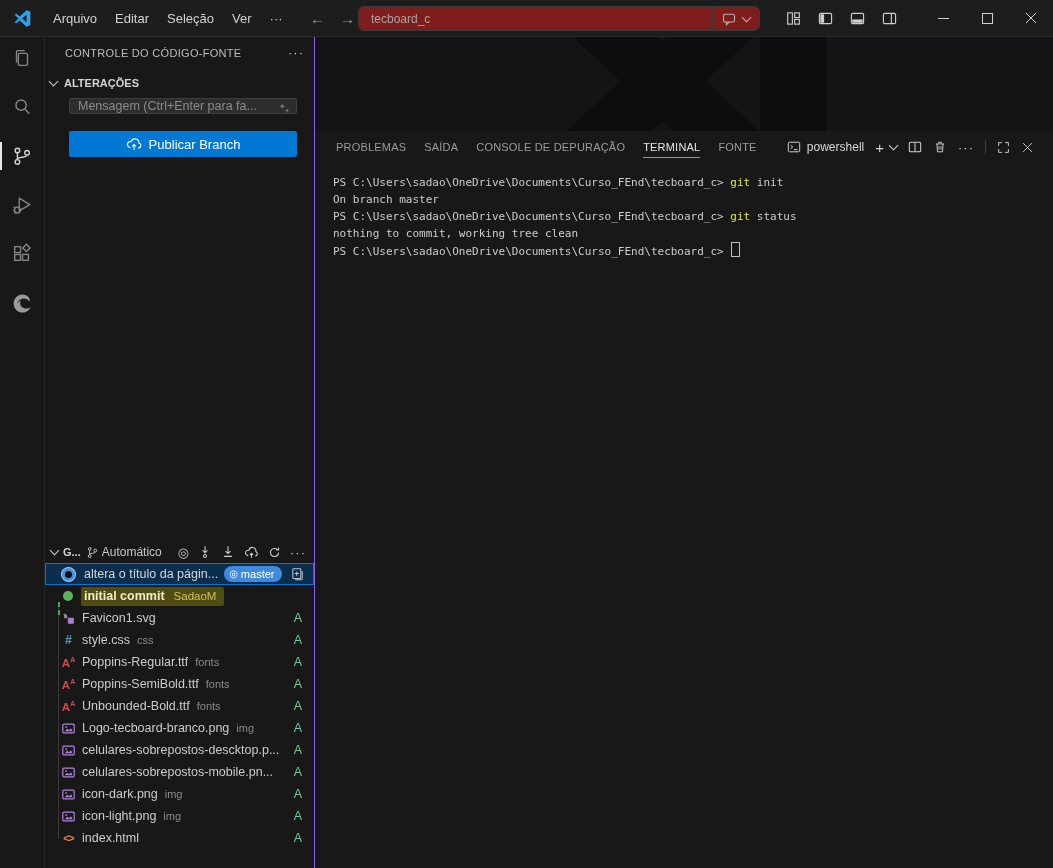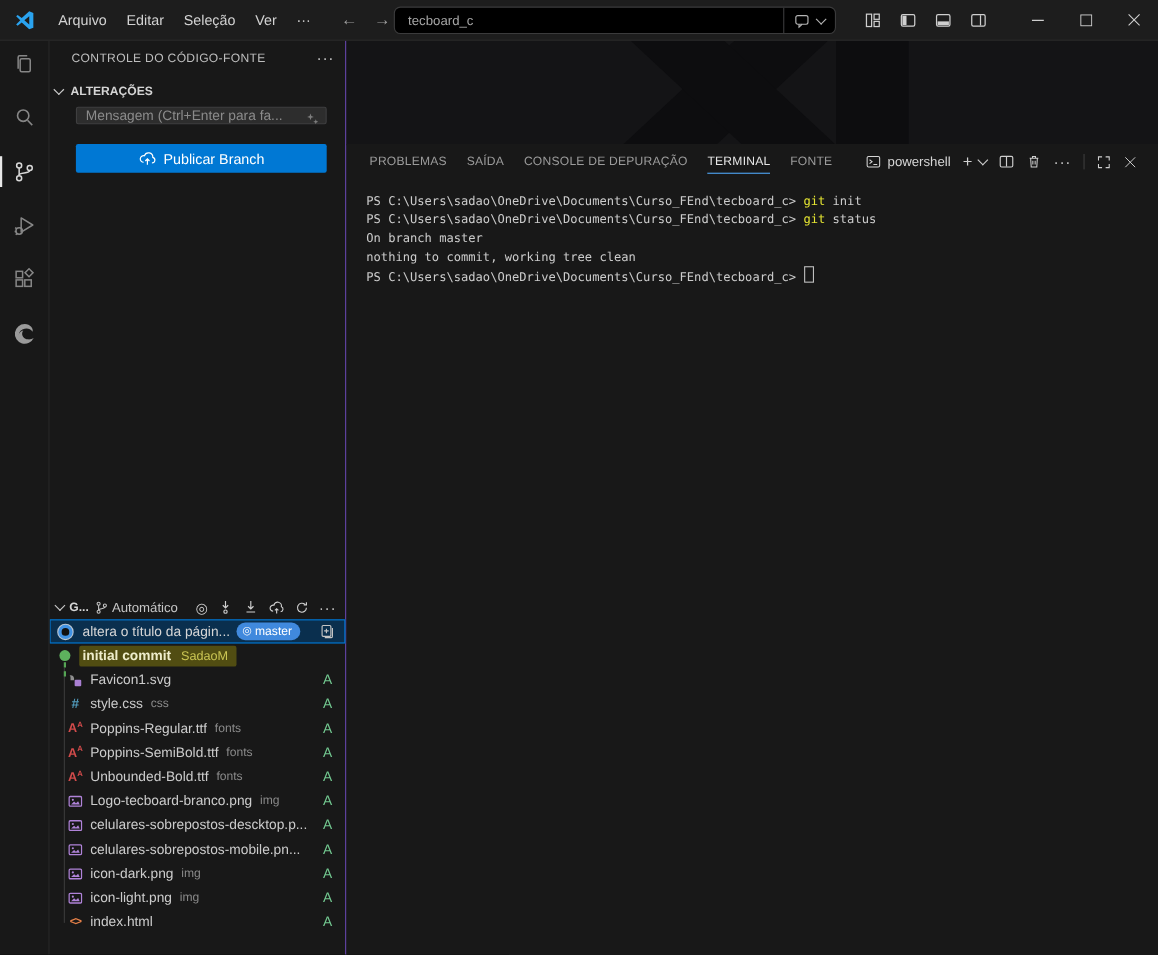--- a/index.html
+++ b/index.html
@@ -7,21 +7,21 @@
           font-family:"Liberation Sans",sans-serif;color:#ccc;user-select:none;}
 
   
   .titlebar{position:absolute;top:0;left:0;right:0;height:36px;background:#1d1d1d;
             border-bottom:1px solid #2a2a2a;display:flex;align-items:center;z-index:9;}
   .logo-cell{width:44px;display:flex;align-items:center;justify-content:center;}
   .menu-row{display:flex;align-items:center;}
   .menu-item{padding:0 9px;height:23px;line-height:23px;font-size:13px;color:#d2d2d2;border-radius:5px;}
   .nav-arrows{position:absolute;left:310px;top:0;height:36px;display:flex;align-items:center;gap:15px;
               color:#9d9d9d;font-size:15px;}
-  .command-center{position:absolute;left:358px;top:6px;width:400px;height:23px;background:#000000;
+  .command-center{position:absolute;left:358px;top:6px;width:400px;height:23px;background:#7f1d1d;
                   border:1px solid #3b3b3c;border-radius:6px;display:flex;align-items:center;
                   font-size:12px;color:#a6a6a6;}
   .cc-text{padding-left:12px;flex:1;white-space:nowrap;overflow:hidden;}
   .cc-right{display:flex;align-items:center;gap:7px;padding:0 9px;height:100%;border-left:1px solid #3b3b3c;color:#b5b5b5;}
   .tb-right{position:absolute;right:0;top:0;height:36px;display:flex;align-items:center;}
   .layout-icons{display:flex;align-items:center;gap:17px;margin-right:24px;}
   .win-btn{width:44px;height:36px;display:flex;align-items:center;justify-content:center;color:#cfcfcf;}
   .chev{display:inline-block;width:6px;height:6px;border-right:1.4px solid currentColor;
         border-bottom:1.4px solid currentColor;transform:rotate(45deg);margin-top:-3px;}
 
@@ -54,21 +54,21 @@
   
   .graph{position:absolute;top:505px;left:0;right:0;bottom:0;}
   .graph-header{height:22px;display:flex;align-items:center;padding:0 8px 0 6px;gap:5px;}
   .gh-chev{color:#cccccc;}
   .gh-title{font-size:11px;font-weight:bold;color:#d6d6d6;}
   .gh-auto{display:flex;align-items:center;gap:3px;font-size:12px;color:#c6c6c6;}
   .gh-icons{margin-left:auto;display:flex;align-items:center;gap:9px;color:#cfcfcf;}
   .gh-target{font-size:13px;line-height:1;}
   .gh-more{font-size:13px;letter-spacing:1px;}
 
-  .commit-row{position:relative;height:22px;display:flex;align-items:center;padding-left:8px;box-sizing:border-box;}
+  .commit-row{position:relative;height:22px;display:flex;align-items:center;padding-left:17px;box-sizing:border-box;}
   .commit-row.selected{background:#0a2f4e;outline:1px solid #0078d4;outline-offset:-1px;}
   .node-head{flex:none;width:7px;height:7px;border:3px solid #4092e4;border-radius:50%;
              background:#101010;box-shadow:0 0 0 1px #b9c6d2;margin-right:9px;}
   .node-green{flex:none;width:10px;height:10px;border-radius:50%;background:#5db15d;margin-right:8px;margin-left:1px;}
   .graph-connector{position:absolute;left:13px;top:39px;height:13px;width:0;border-left:2px dashed #55a555;z-index:1;}
   .commit-msg{font-size:12.5px;color:#d6d6d6;white-space:nowrap;overflow:hidden;min-width:0;}
   .ref-badge{flex:none;margin-left:6px;display:inline-flex;align-items:center;gap:3px;background:#4089dd;
              color:#fff;font-size:11px;height:16px;border-radius:9px;padding:0 8px 0 5px;}
   .badge-target{font-size:10px;line-height:1;}
   .docplus{flex:none;margin-left:auto;margin-right:9px;display:flex;color:#c5c5c5;}
@@ -474,21 +474,21 @@
           <svg width="13" height="13" viewBox="0 0 16 16" fill="none" stroke="#cfcfcf" stroke-width="1.2">
             <path d="M2 6V2h4M10 2h4v4M14 10v4h-4M6 14H2v-4"></path>
           </svg>
           <svg width="13" height="13" viewBox="0 0 16 16">
             <path d="M2.5 2.5l11 11M13.5 2.5l-11 11" stroke="#cfcfcf" stroke-width="1.1"></path>
           </svg>
         </div>
       </div>
       <div class="term">
           <div class="term-line"><span class="seg-fg">PS C:\Users\sadao\OneDrive\Documents\Curso_FEnd\tecboard_c&gt; </span><span class="seg-cmd">git</span><span class="seg-fg"> init</span></div>
+          <div class="term-line"><span class="seg-fg">On branch master</span></div>
           <div class="term-line"><span class="seg-fg">PS C:\Users\sadao\OneDrive\Documents\Curso_FEnd\tecboard_c&gt; </span><span class="seg-cmd">git</span><span class="seg-fg"> status</span></div>
-          <div class="term-line"><span class="seg-fg">On branch master</span></div>
           <div class="term-line"><span class="seg-fg">nothing to commit, working tree clean</span></div>
           <div class="term-line"><span class="seg-fg">PS C:\Users\sadao\OneDrive\Documents\Curso_FEnd\tecboard_c&gt; </span><span class="term-cursor"></span></div>
         </div>
     </div>
   </div>
 
 </div>
 
 </body></html>

